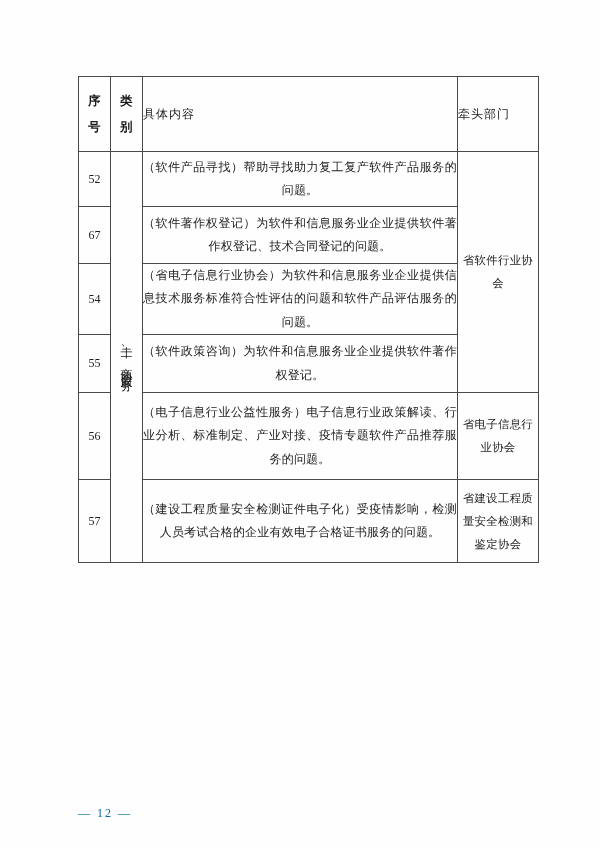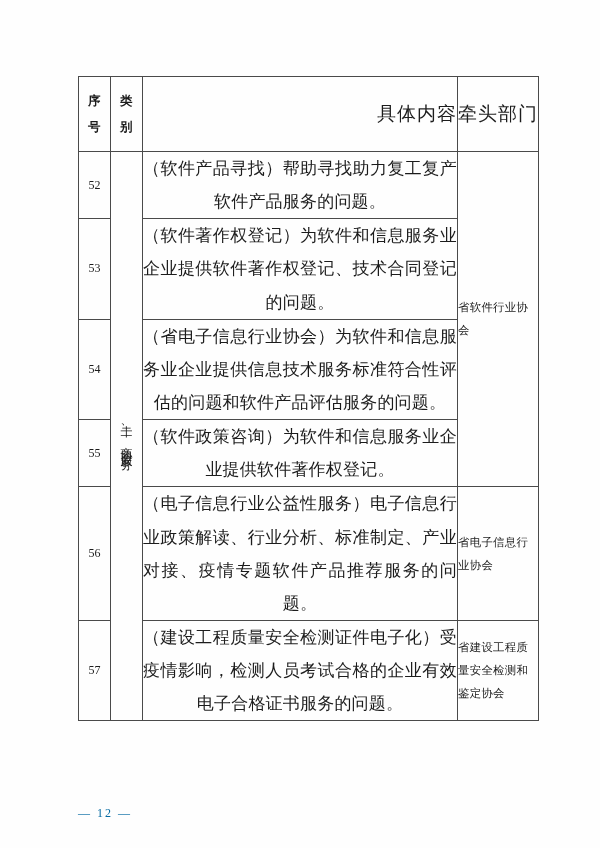--- a/index.html
+++ b/index.html
@@ -59,23 +59,23 @@
     display: flex;
     flex-direction: column;
     align-items: center;
     justify-content: center;
     gap: 13px;
     line-height: 1;
     font-size: 12.5px;
     font-weight: bold;
   }
   .hdr-wide {
-    font-size: 19px;
+    font-size: 12px;
     font-weight: bold;
-    text-align: right;
+    text-align: left;
     letter-spacing: 1px;
   }
 
   
   .seq-cell {
     text-align: center;
     font-size: 12px;
     font-family: "Liberation Serif", serif;
   }
 
@@ -88,28 +88,29 @@
     text-orientation: upright;
     display: inline-block;
     font-size: 12px;
     letter-spacing: 3px;
     line-height: 1;
     margin: 0 auto;
   }
 
   .detail-cell {
     padding: 7px 9px 7px 9px;
-    font-size: 17px;
+    font-size: 12px;
     line-height: 1.95;
     text-align: justify;
     text-align-last: center;
     letter-spacing: 0.2px;
   }
 
   .dept-cell {
+    text-align: center;
     font-size: 11.4px;
     line-height: 2.0;
     letter-spacing: 0.3px;
     padding: 4px 3px;
   }
 
   .r52 { height: 55px; padding-left: 48px; }
   .r53 { height: 57px; }
   .r54 { height: 58px; }
   .r55 { height: 58px; }
@@ -160,21 +161,21 @@
     <tbody>
       <tr class="r52">
         <td class="seq-cell">52</td>
         <td class="cat-cell" rowspan="6">
           <span class="cat-vert">十二、商协会服务</span>
         </td>
         <td class="detail-cell">（软件产品寻找）帮助寻找助力复工复产软件产品服务的问题。</td>
         <td class="dept-cell" rowspan="4">省软件行业协会</td>
       </tr>
       <tr class="r53">
-        <td class="seq-cell">53</td>
+        <td class="seq-cell">67</td>
         <td class="detail-cell">（软件著作权登记）为软件和信息服务业企业提供软件著作权登记、技术合同登记的问题。</td>
       </tr>
       <tr class="r54">
         <td class="seq-cell">54</td>
         <td class="detail-cell">（省电子信息行业协会）为软件和信息服务业企业提供信息技术服务标准符合性评估的问题和软件产品评估服务的问题。</td>
       </tr>
       <tr class="r55">
         <td class="seq-cell">55</td>
         <td class="detail-cell">（软件政策咨询）为软件和信息服务业企业提供软件著作权登记。</td>
       </tr>

